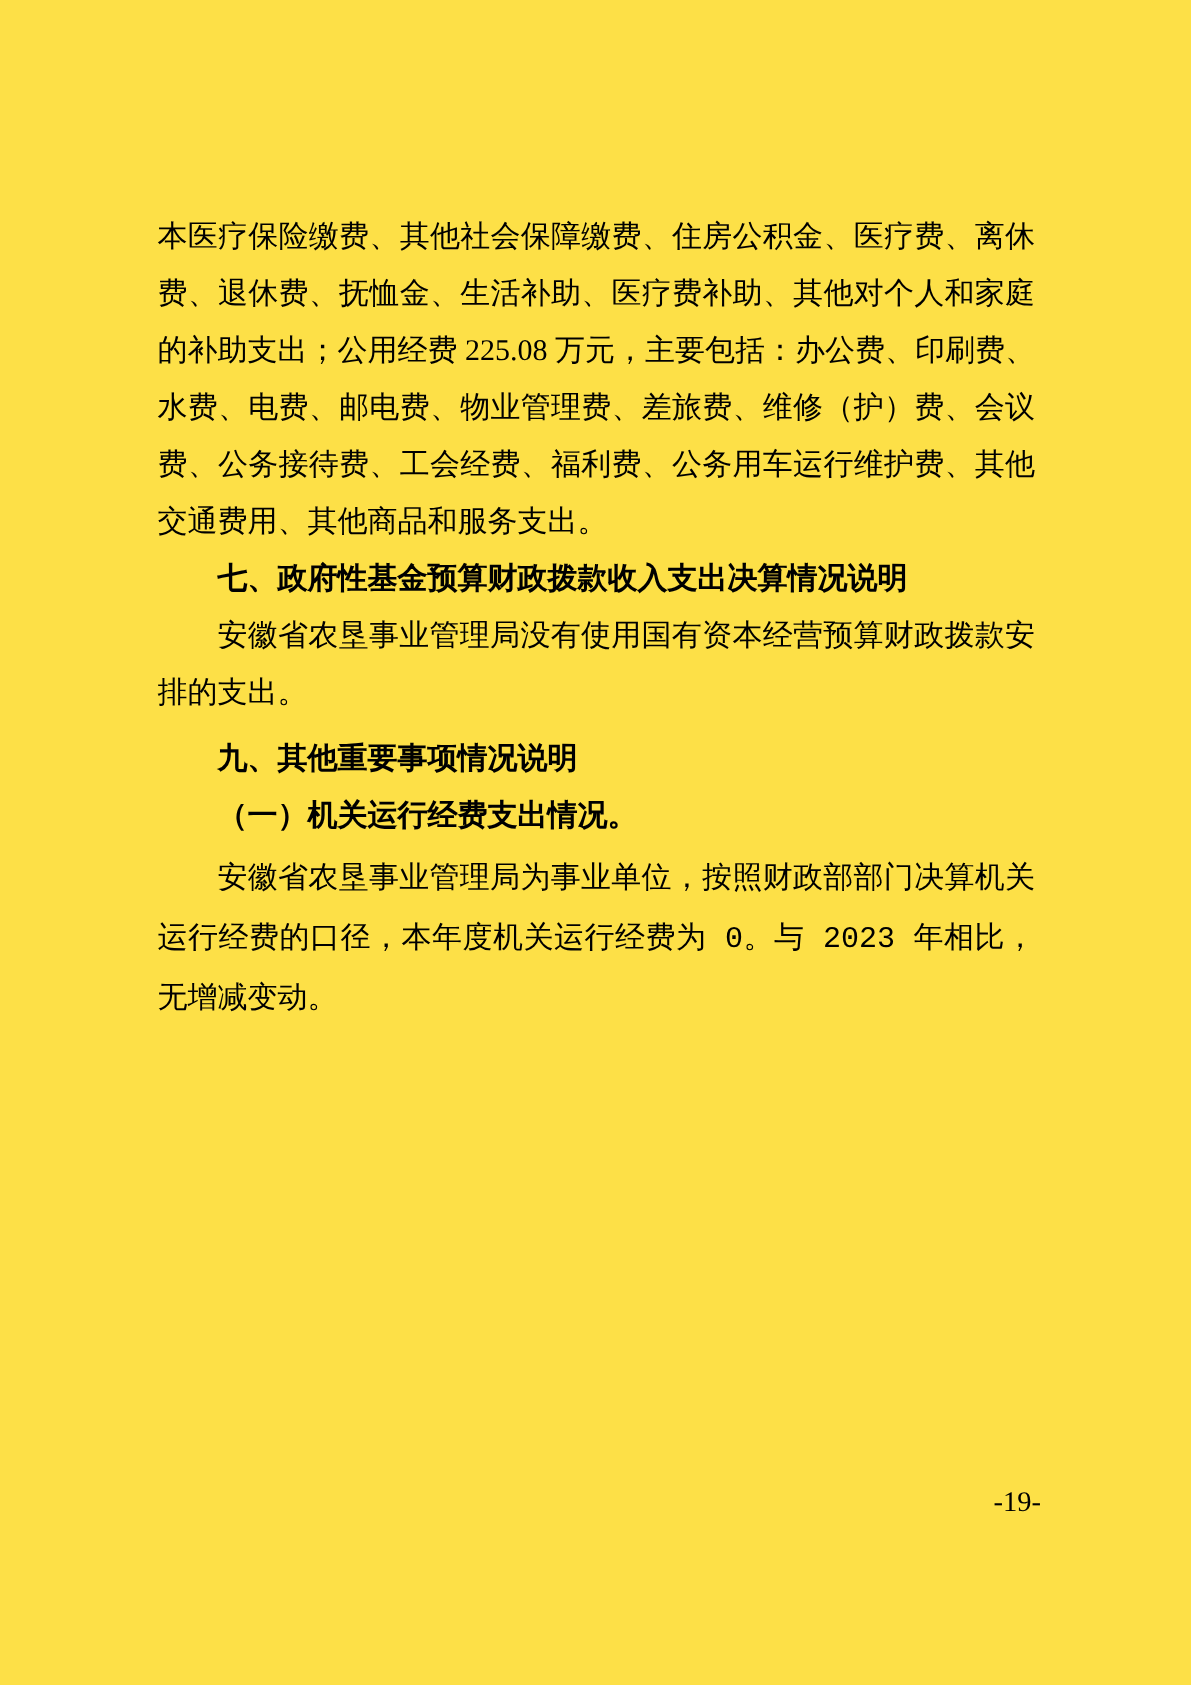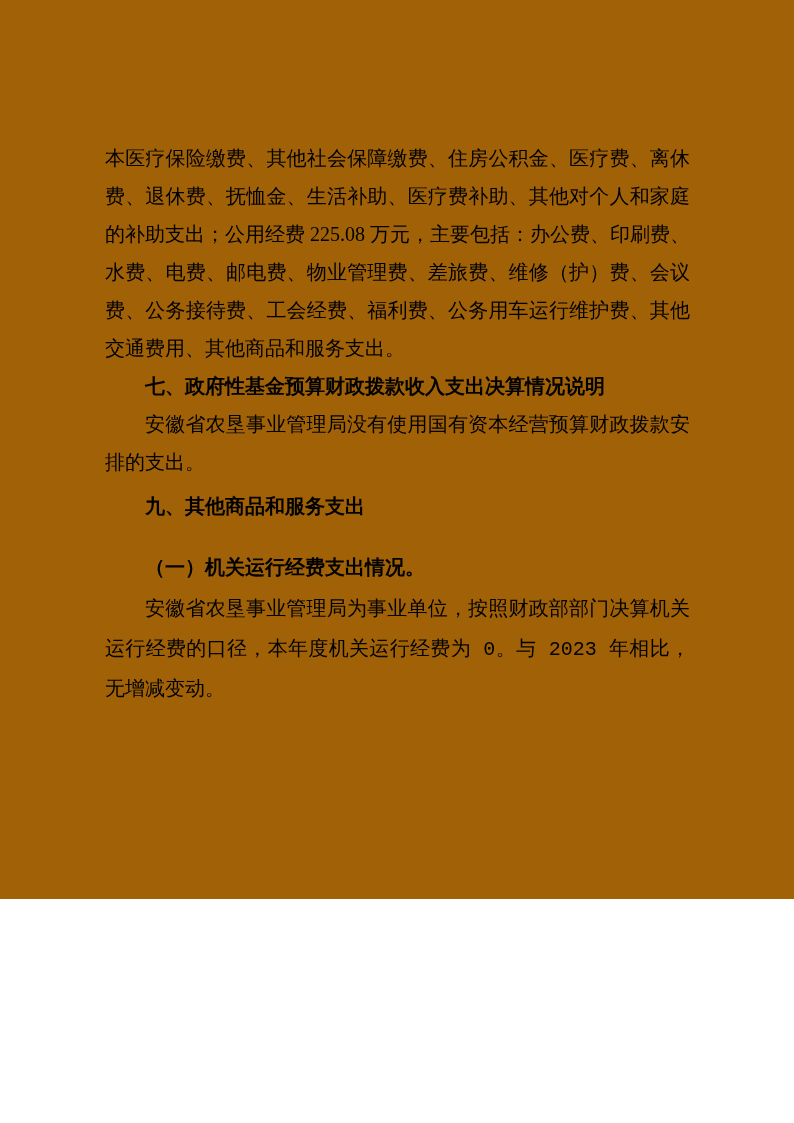--- a/index.html
+++ b/index.html
@@ -3,22 +3,22 @@
 <meta charset="utf-8">
 <style>
   html, body {
     margin: 0;
     padding: 0;
     background: #ffffff;
   }
   .page {
     position: relative;
     width: 794px;
-    height: 899px;
-    background: #a16207;
+    height: 1123px;
+    background: #fde047;
     overflow: hidden;
     color: #000000;
   }
   .content {
     position: absolute;
     left: 105px;
     top: 139px;
     width: 585px;
   }
   .para {
@@ -41,21 +41,21 @@
     line-height: 38px;
     text-indent: 2em;
     color: #000000;
   }
   .bold-serif {
     font-weight: bold;
     font-family: "Liberation Serif", "DejaVu Serif", serif;
   }
   .sec9-heading { margin-top: 6px; }
   .sec9-sub {
-    margin-top: 23px;
+    margin-top: 0;
     font-family: "Liberation Serif", "DejaVu Serif", serif;
     font-weight: bold;
   }
   .sec9-para {
     margin-top: 4px;
     line-height: 40px;
     font-family: Liberation Mono, monospace;
   }
   .page-number {
     position: absolute;
@@ -76,21 +76,21 @@
 
     <p class="para">本医疗保险缴费、其他社会保障缴费、住房公积金、医疗费、离休费、退休费、抚恤金、生活补助、医疗费补助、其他对个人和家庭的补助支出；公用经费 225.08 万元，主要包括：办公费、印刷费、水费、电费、邮电费、物业管理费、差旅费、维修（护）费、会议费、公务接待费、工会经费、福利费、公务用车运行维护费、其他交通费用、其他商品和服务支出。</p>
 
     <p class="heading">七、政府性基金预算财政拨款收入支出决算情况说明</p>
 
 
 
 
     <p class="para indent">安徽省农垦事业管理局没有使用国有资本经营预算财政拨款安排的支出。</p>
 
-    <p class="heading sec9-heading">九、其他商品和服务支出</p>
+    <p class="heading sec9-heading">九、其他重要事项情况说明</p>
 
     <p class="heading sec9-sub">（一）机关运行经费支出情况。</p>
 
     <p class="para indent sec9-para">安徽省农垦事业管理局为事业单位，按照财政部部门决算机关运行经费的口径，本年度机关运行经费为 0。与 2023 年相比，无增减变动。</p>
 
   </div>
 
   <div class="page-number">-19-</div>
 </div>
 

